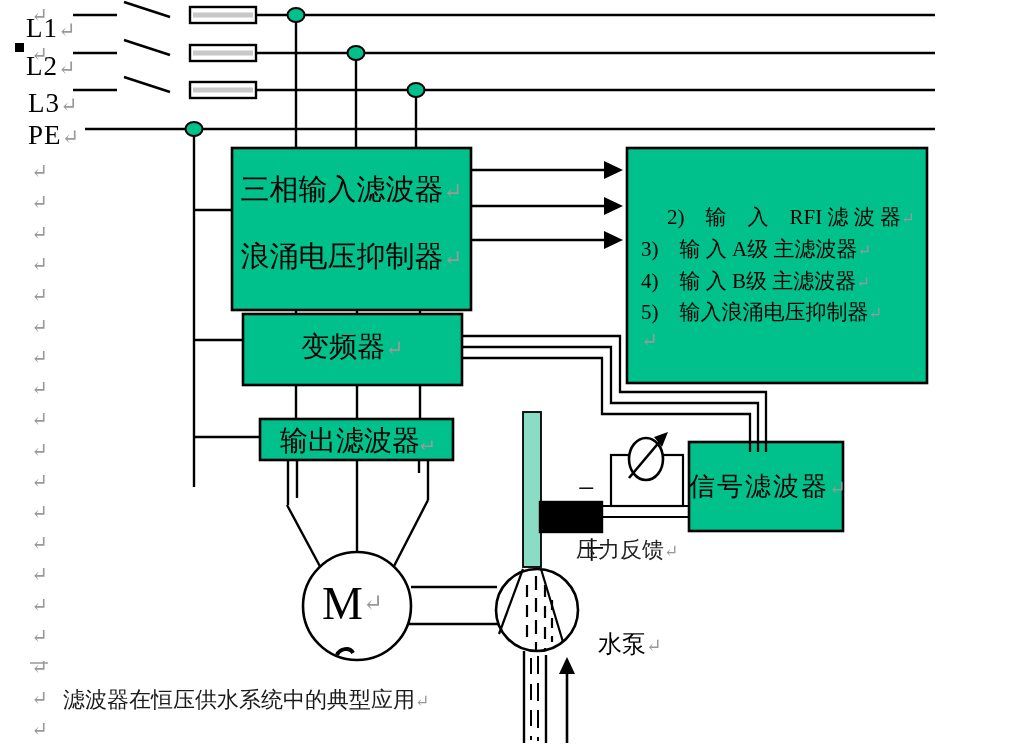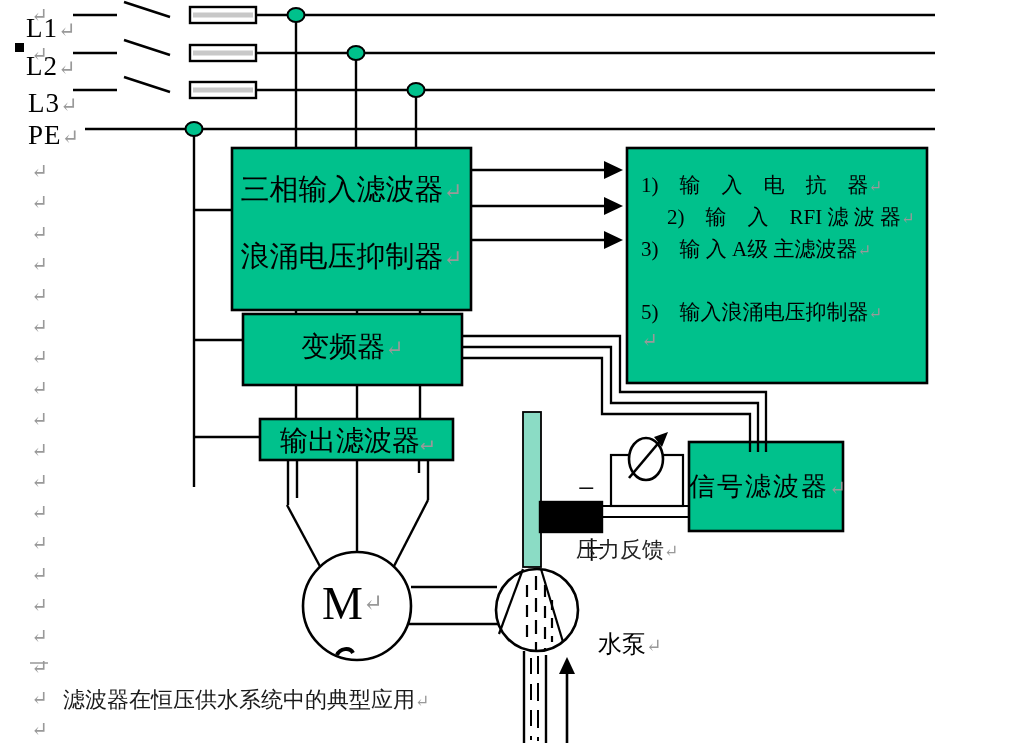--- a/index.html
+++ b/index.html
@@ -151,23 +151,23 @@
   </svg>
 
   <div class="txt phase" style="left:26px;top:13px;"><span>L1</span><span class="pc">↵</span></div>
   <div class="txt phase" style="left:26px;top:51px;"><span>L2</span><span class="pc">↵</span></div>
   <div class="txt phase" style="left:28px;top:88px;"><span>L3</span><span class="pc">↵</span></div>
   <div class="txt phase" style="left:28px;top:120px;"><span>PE</span><span class="pc">↵</span></div>
 
   <div class="txt center" style="left:232px;top:170px;width:239px;font-size:29px;"><span>三相输入滤波器</span><span class="pc">↵</span></div>
   <div class="txt center" style="left:232px;top:237px;width:239px;font-size:29px;"><span>浪涌电压抑制器</span><span class="pc">↵</span></div>
 
-  <div class="legend-row" style="top:171px;"><span>1)　输　入　电　抗　器</span><span class="pc">↵</span></div>
   <div class="legend-row" style="top:203px;margin-left:26px;"><span>2)　输　入　RFI 滤 波 器</span><span class="pc">↵</span></div>
   <div class="legend-row" style="top:235px;"><span>3)　输 入 A级 主滤波器</span><span class="pc">↵</span></div>
+  <div class="legend-row" style="top:267px;"><span>4)　输 入 B级 主滤波器</span><span class="pc">↵</span></div>
   <div class="legend-row" style="top:298px;"><span>5)　输入浪涌电压抑制器</span><span class="pc">↵</span></div>
   <div class="legend-row" style="top:328px;"><span class="pc" style="font-size:20px;">↵</span></div>
 
   <div class="txt center" style="left:243px;top:328px;width:219px;font-size:28px;"><span>变频器</span><span class="pc">↵</span></div>
   <div class="txt center" style="left:260px;top:422px;width:193px;font-size:28px;font-family:Liberation Mono, monospace;"><span>输出滤波器</span><span class="pc">↵</span></div>
   <div class="txt center" style="left:689px;top:469px;width:154px;font-size:26px;letter-spacing:2px;"><span>信号滤波器</span><span class="pc">↵</span></div>
 
   <div class="txt" style="left:322px;top:577px;font-size:46px;"><span>M</span><span class="pc" style="font-size:24px;vertical-align:8px;">↵</span></div>
 
   <div class="txt" style="left:598px;top:628px;font-size:24px;"><span>水泵</span><span class="pc">↵</span></div>

